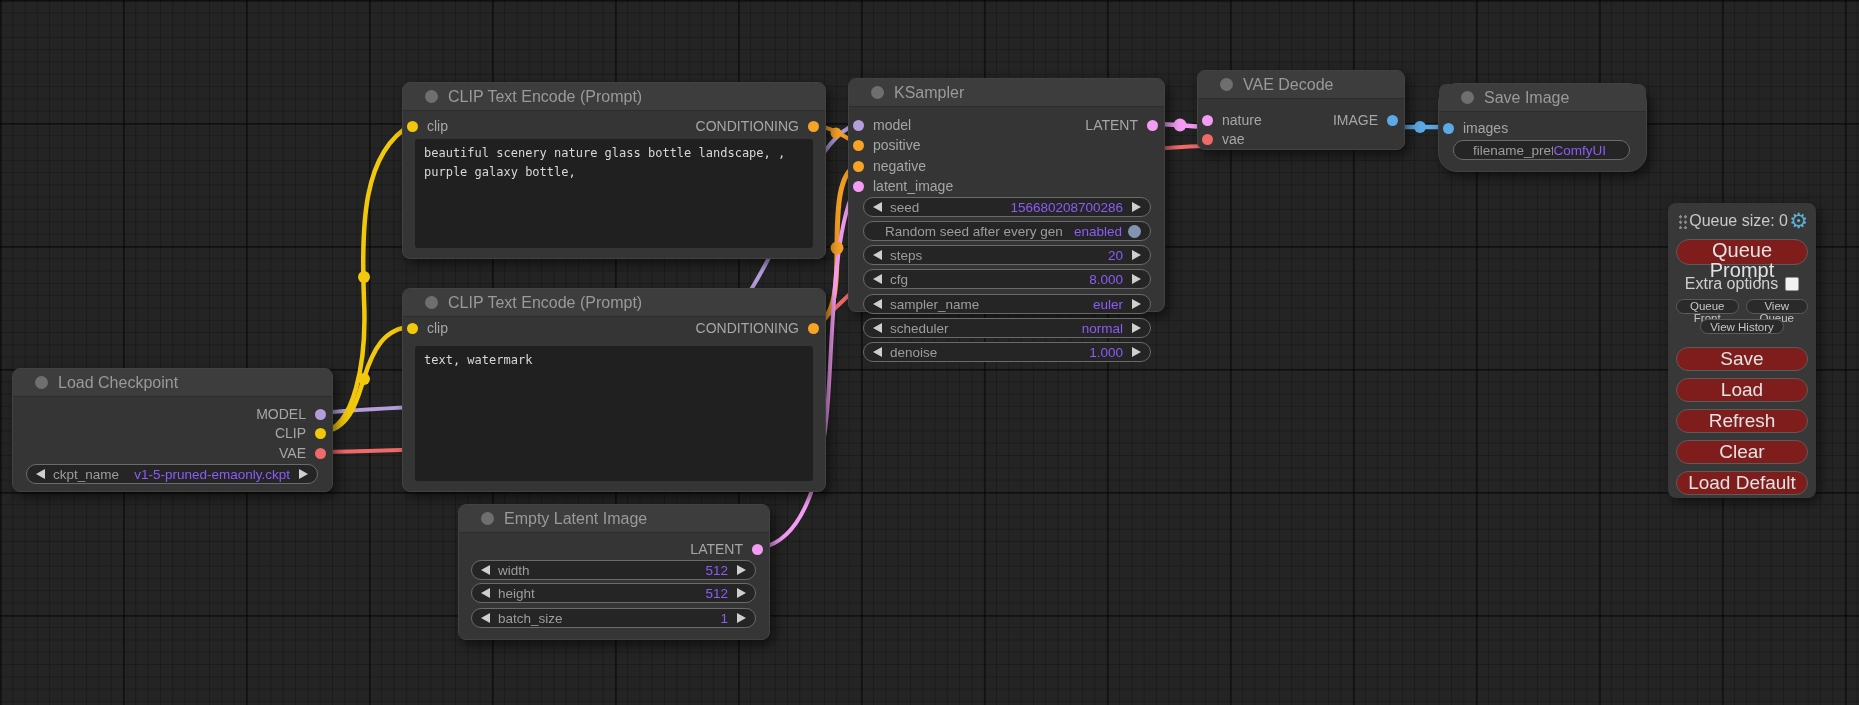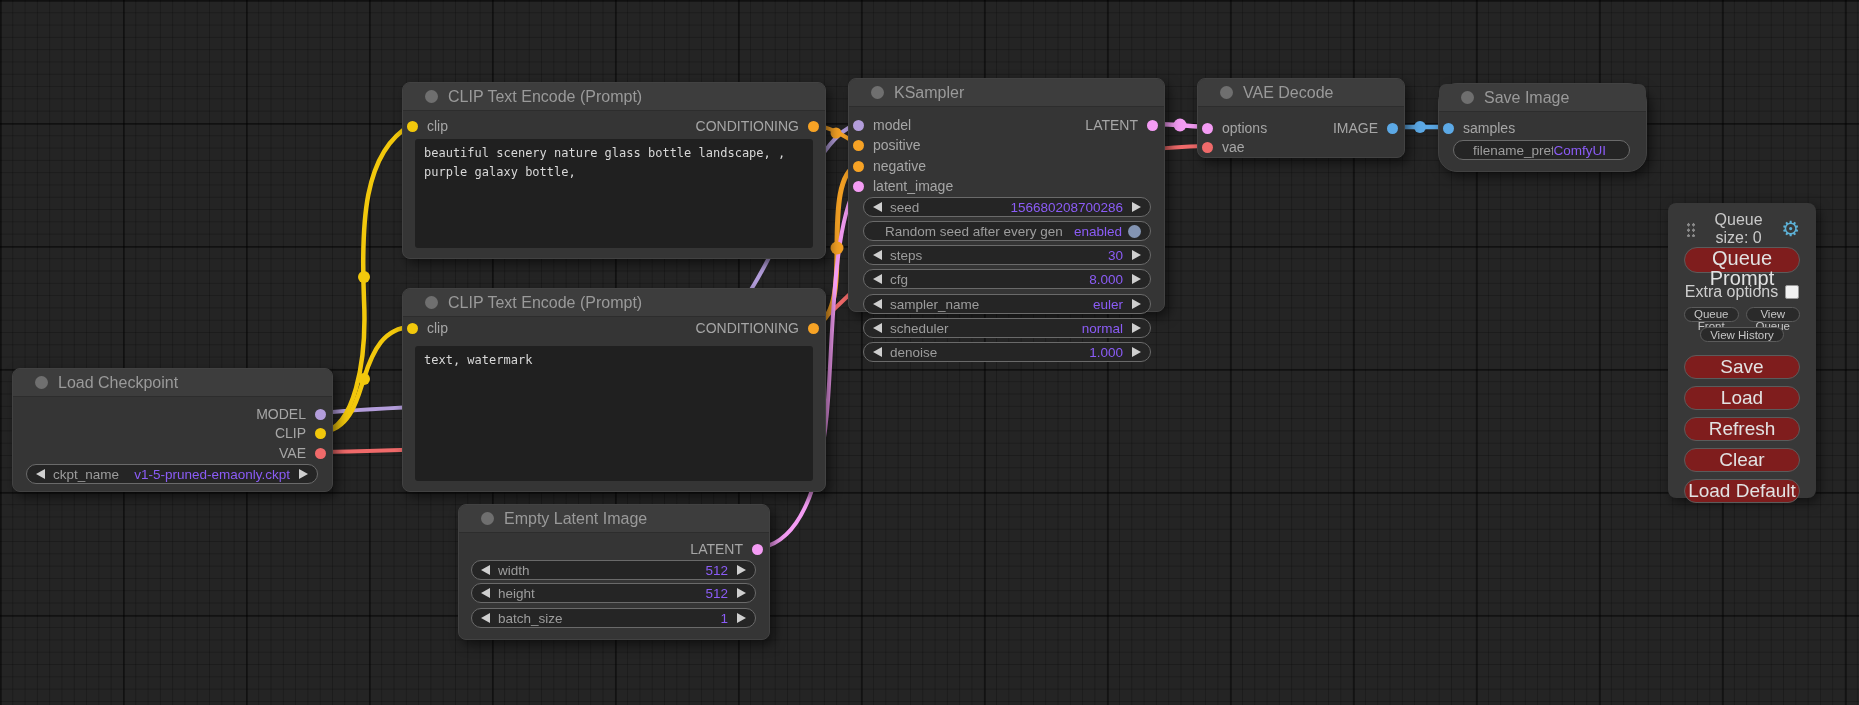--- a/index.html
+++ b/index.html
@@ -56,21 +56,21 @@
   .tri-l{ width:0; height:0; border-style:solid; border-width:5px 9px 5px 0;
           border-color:transparent #cfcfcf transparent transparent; margin-right:8px; flex:none; }
   .tri-r{ width:0; height:0; border-style:solid; border-width:5px 0 5px 9px;
           border-color:transparent transparent transparent #cfcfcf; margin-left:9px; flex:none; }
   .toggle-dot{ width:13px; height:13px; border-radius:50%; background:#8394b2; margin-left:6px; flex:none; }
 
   
   .qpanel{
     position:absolute; left:1668px; top:203px; width:148px; height:295px;
     background:#383838; border-radius:8px; box-shadow:3px 4px 12px rgba(0,0,0,.55);
-    z-index:3; padding:16px;
+    z-index:3; padding:8px;
   }
   .qheader{ display:flex; align-items:center; height:20px; margin-bottom:8px; }
   .drag-dots{ width:10px; height:15px; margin-left:2px; flex:none;
     background-image:radial-gradient(#8a8a8a 1.3px, transparent 1.4px);
     background-size:5px 5.5px; }
   .qsize{ flex:1; text-align:center; color:#c9c9c9; font-size:16px; }
   .gear{ color:#5db1d6; font-size:21px; line-height:18px; flex:none; cursor:pointer; }
   button{ font-family:"Liberation Sans", sans-serif; cursor:pointer; }
   .qbtn{
     display:block; width:100%; height:24px; background:#7f1d1d;
@@ -229,21 +229,21 @@
       <span class="tri-r"></span>
     </div>
     <div class="widget" style="left:14px; right:13px; top:142px;">
       <span class="wlabel" style="padding-left:12px;">Random seed after every gen</span>
       <span class="wvalue">enabled</span>
       <span class="toggle-dot"></span>
     </div>
     <div class="widget" style="left:14px; right:13px; top:166px;">
       <span class="tri-l"></span>
       <span class="wlabel">steps</span>
-      <span class="wvalue">30</span>
+      <span class="wvalue">20</span>
       <span class="tri-r"></span>
     </div>
     <div class="widget" style="left:14px; right:13px; top:190px;">
       <span class="tri-l"></span>
       <span class="wlabel">cfg</span>
       <span class="wvalue">8.000</span>
       <span class="tri-r"></span>
     </div>
     <div class="widget" style="left:14px; right:13px; top:215px;">
       <span class="tri-l"></span>
@@ -258,47 +258,47 @@
       <span class="tri-r"></span>
     </div>
     <div class="widget" style="left:14px; right:13px; top:263px;">
       <span class="tri-l"></span>
       <span class="wlabel">denoise</span>
       <span class="wvalue">1.000</span>
       <span class="tri-r"></span>
     </div>
   </div>
 
-  <div class="node" style="left:1197px; top:78px; width:208px; height:80px;">
+  <div class="node" style="left:1197px; top:70px; width:208px; height:80px;">
     <div class="node-title">
       <span class="title-dot"></span>
       <span class="title-text">VAE Decode</span>
     </div>
     <div class="slot in" style="top:40px;">
       <span class="pdot" style="background:#F49CF4;"></span>
-      <span>options</span>
+      <span>nature</span>
     </div>
     <div class="slot out" style="top:40px;">
       <span>IMAGE</span>
       <span class="pdot" style="background:#5CA9E6;"></span>
     </div>
     <div class="slot in" style="top:59px;">
       <span class="pdot" style="background:#F06A6A;"></span>
       <span>vae</span>
     </div>
   </div>
 
   <div class="node" style="left:1438px; top:83px; width:209px; height:89px;border-radius:19px;">
     <div class="node-title">
       <span class="title-dot"></span>
       <span class="title-text">Save Image</span>
     </div>
     <div class="slot in" style="top:35px;">
       <span class="pdot" style="background:#5CA9E6;"></span>
-      <span>samples</span>
+      <span>images</span>
     </div>
     <div class="widget" style="left:14px; right:16px; top:56px;">
       <span class="wlabel" style="padding-left:10px;">filename_prefix</span>
       <span class="wvalue" style="padding-right:14px;">ComfyUI</span>
     </div>
   </div>
 
   <div class="qpanel">
     <div class="qheader">
       <span class="drag-dots"></span>

